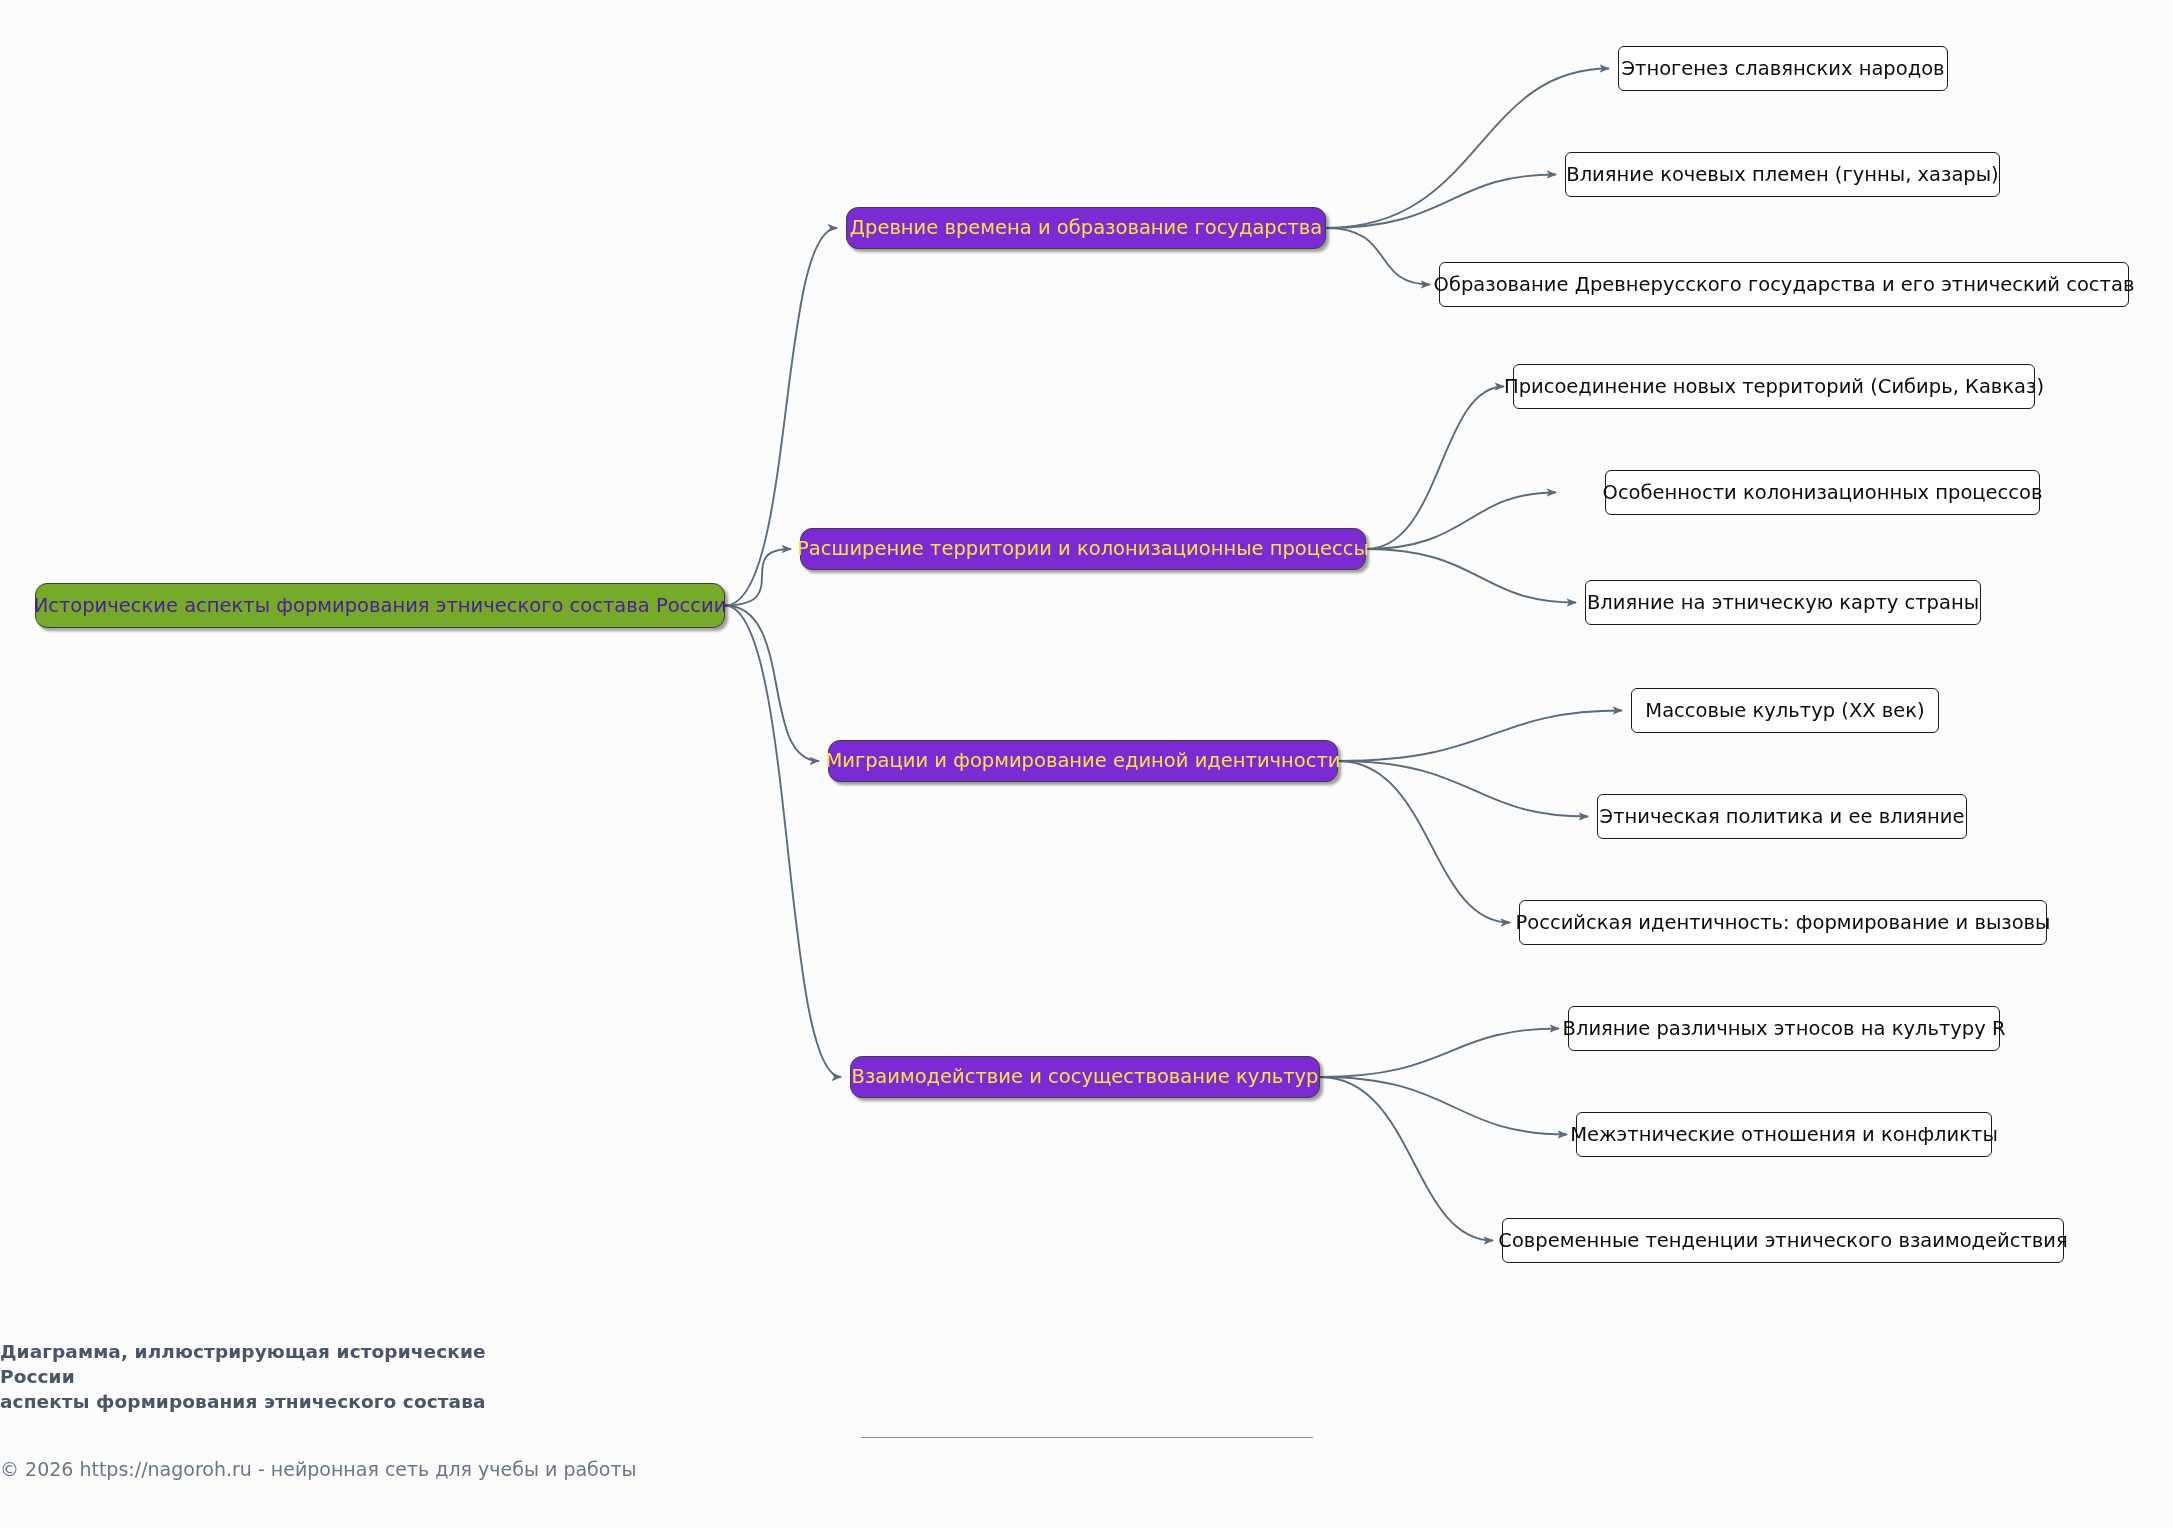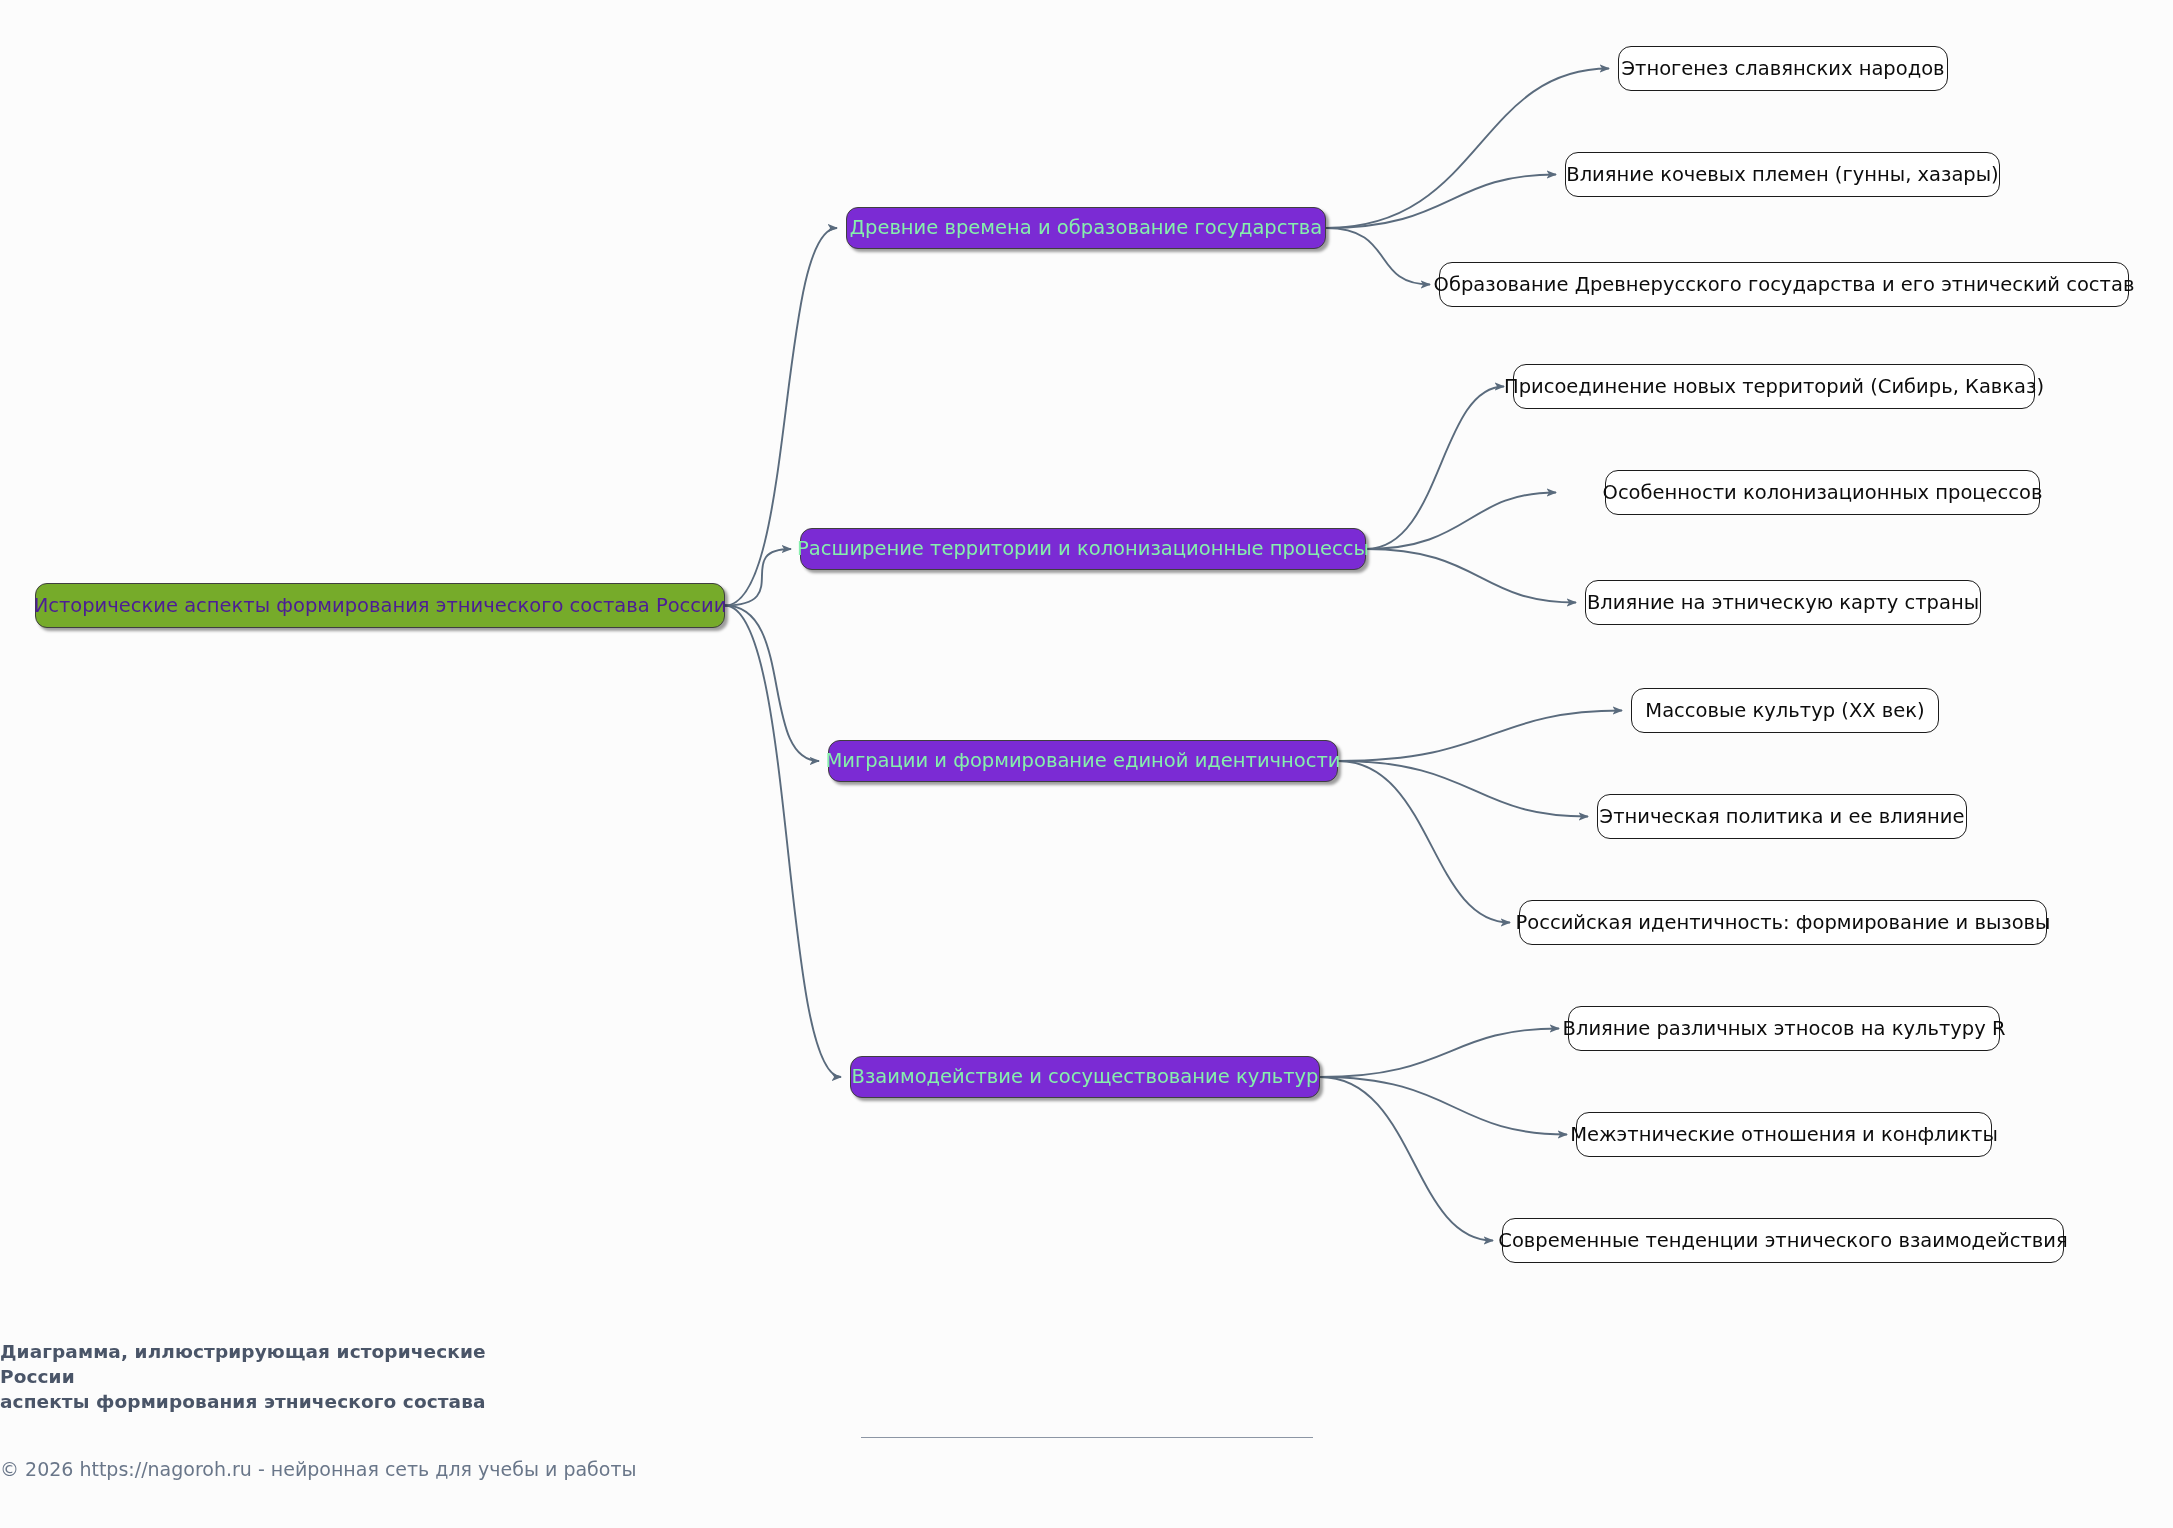--- a/index.html
+++ b/index.html
@@ -41,29 +41,29 @@
     border-radius: 12px;
     color: #4c1d95;
     font-size: 19.5px;
     padding: 6px 14px;
     box-shadow: 3px 3px 3px rgba(0,0,0,0.38);
   }
   .node-branch {
     background: #7b2bd4;
     border: 1.6px solid #3f3f3f;
     border-radius: 12px;
-    color: #86efac;
+    color: #fde047;
     font-size: 19.5px;
     padding: 0 16px;
     box-shadow: 3px 3px 3px rgba(0,0,0,0.38);
   }
   .node-leaf {
     background: #ffffff;
     border: 1.5px solid #1c1c1c;
-    border-radius: 13px;
+    border-radius: 6px;
     color: #0c0c0c;
     font-size: 19.5px;
     padding: 0 15px;
   }
   #footer {
     position: absolute;
     left: 0;
     width: 2173px;
     top: 1340px;
     text-align: left;

